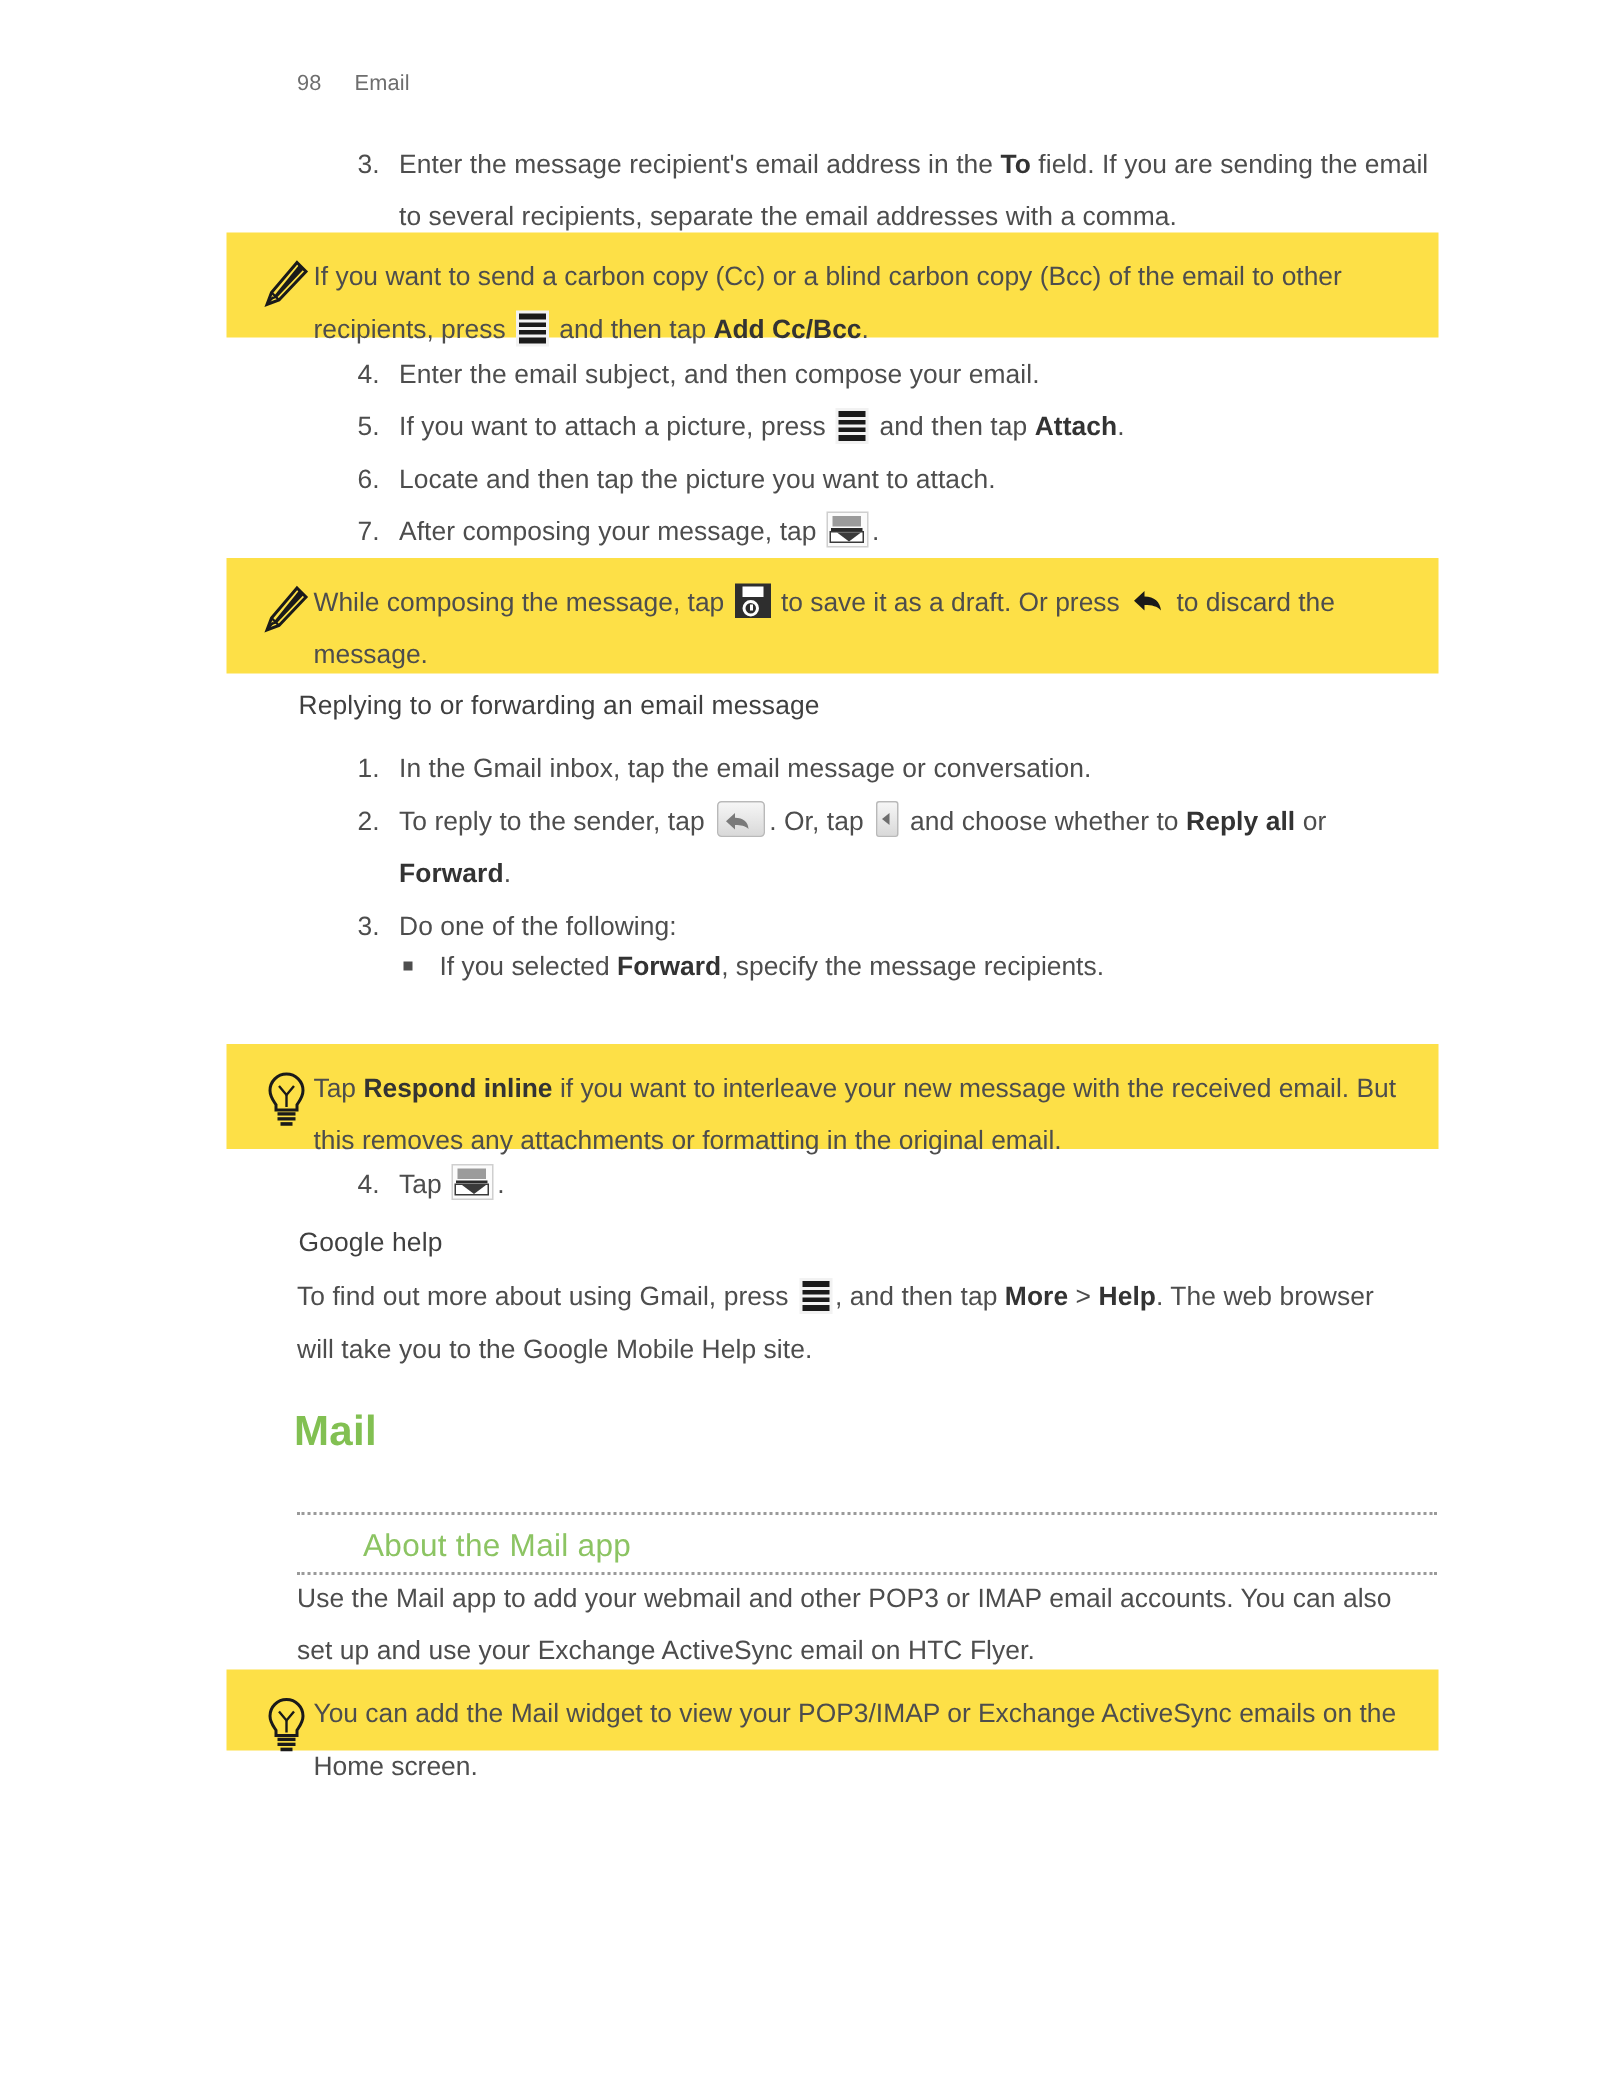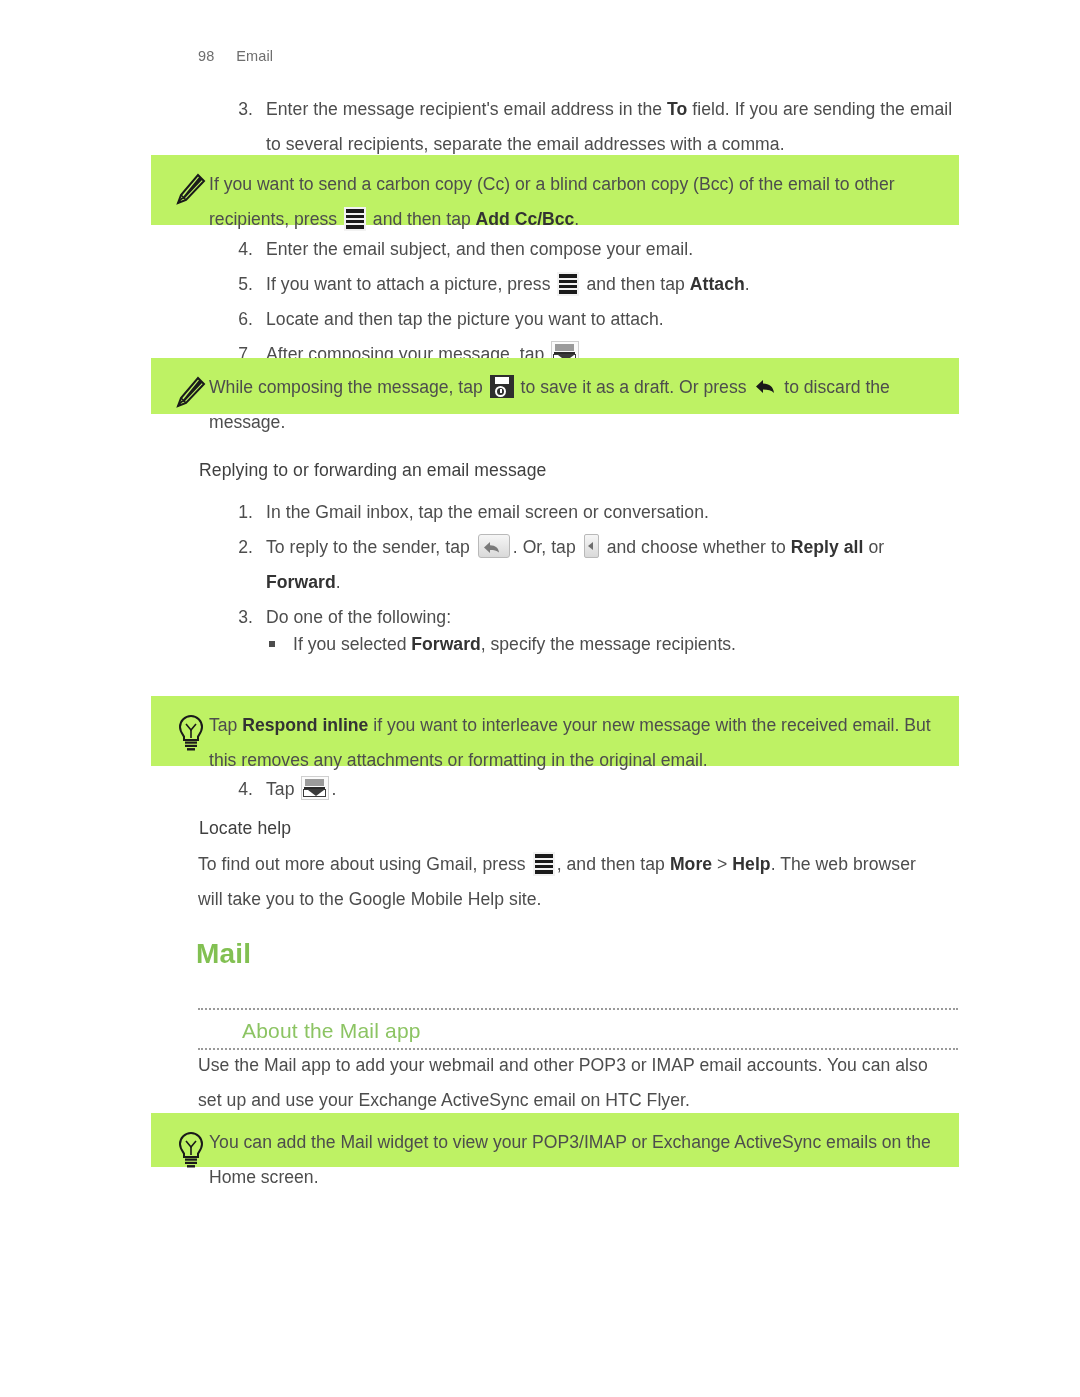--- a/index.html
+++ b/index.html
@@ -86,21 +86,21 @@
     width: 6px;
     height: 6px;
     background: #4d4d4d;
   }
 
   
   .notebox {
     position: absolute;
     left: 151px;
     width: 808px;
-    background: #bef264;
+    background: #fde047;
     box-sizing: border-box;
   }
   .notebox .nb-icon {
     position: absolute;
     left: 20px;
     top: 14px;
     width: 40px;
     height: 44px;
   }
   .notebox .nb-text {
@@ -291,42 +291,42 @@
     <div class="oitem">
       <span class="marker">6.</span>
       <span class="para">Locate and then tap the picture you want to attach.</span>
     </div>
     <div class="oitem">
       <span class="marker">7.</span>
       <span class="para">After composing your message, tap <span class="ico ico-send"><span class="top"></span><span class="bar"></span><span class="env"></span></span>.</span>
     </div>
   </div>
 
-  <div class="notebox" style="top:358px;height:56px;">
+  <div class="notebox" style="top:372px;height:77px;">
     <span class="nb-icon">
       <svg width="40" height="44" viewBox="0 0 40 44">
         <g transform="translate(6,6)">
           <path d="M21 0 L27 6 L9 25 L1 28 L4 20 Z" fill="none" stroke="#1a1a1a" stroke-width="2"></path>
           <path d="M22.5 1.5 L25.5 4.5 L7.5 23.5 L3.5 25 Z" fill="#1a1a1a"></path>
           <path d="M4 20 L9 25" stroke="#1a1a1a" stroke-width="1.6"></path>
           <path d="M1 28 L5 23" stroke="#1a1a1a" stroke-width="1.4"></path>
         </g>
       </svg>
     </span>
     <div class="nb-text">While composing the message, tap <span class="ico ico-save"><span class="sh"></span><span class="circ"></span></span> to save it as a draft. Or press <span class="ico ico-back"><svg width="22" height="20" viewBox="0 0 22 20">
             <path d="M9 3 L2 9.5 L9 16 L9 12.4 C14 12.4 17.5 13.2 20 16 C19.4 10 15.6 6.8 9 6.6 Z" fill="#1a1a1a"></path>
           </svg></span> to discard the message.</div>
   </div>
 
   <div class="subhead" style="top:460px;">Replying to or forwarding an email message</div>
 
   <div class="olist" style="top:495px;">
     <div class="oitem">
       <span class="marker">1.</span>
-      <span class="para">In the Gmail inbox, tap the email screen or conversation.</span>
+      <span class="para">In the Gmail inbox, tap the email message or conversation.</span>
     </div>
     <div class="oitem">
       <span class="marker">2.</span>
       <span class="para">To reply to the sender, tap <span class="ico ico-reply"><svg width="28" height="20" viewBox="0 0 28 20">
               <path d="M11 4 L5 9.5 L11 15 L11 12 C15 12 17.6 12.6 20 14.6 C19.6 9.8 16.6 7.4 11 7.2 Z" fill="#7a7a7a"></path>
             </svg></span>. Or, tap <span class="ico ico-dropdown"><span class="tri"></span></span> and choose whether to <b>Reply all</b> or <b>Forward</b>.</span>
     </div>
     <div class="oitem">
       <span class="marker">3.</span>
       <span class="para">Do one of the following:</span>
@@ -356,21 +356,21 @@
     <div class="nb-text">Tap <b>Respond inline</b> if you want to interleave your new message with the received email. But this removes any attachments or formatting in the original email.</div>
   </div>
 
   <div class="olist" style="top:772px;">
     <div class="oitem">
       <span class="marker">4.</span>
       <span class="para">Tap <span class="ico ico-send"><span class="top"></span><span class="bar"></span><span class="env"></span></span>.</span>
     </div>
   </div>
 
-  <div class="subhead" style="top:818px;">Locate help</div>
+  <div class="subhead" style="top:818px;">Google help</div>
 
   <div class="sec-wrap" style="top:847px;width:740px;">
     <div class="para">To find out more about using Gmail, press <span class="ico ico-menu"><i></i><i></i><i></i><i></i></span>, and then tap <b>More</b> &gt; <b>Help</b>. The web browser will take you to the Google Mobile Help site.</div>
   </div>
 
   <div class="chapter" style="top:938px;">Mail</div>
 
   <div class="sec-wrap" style="top:1008px;">
     <div class="dotted"></div>
     <div class="sec-title">About the Mail app</div>

